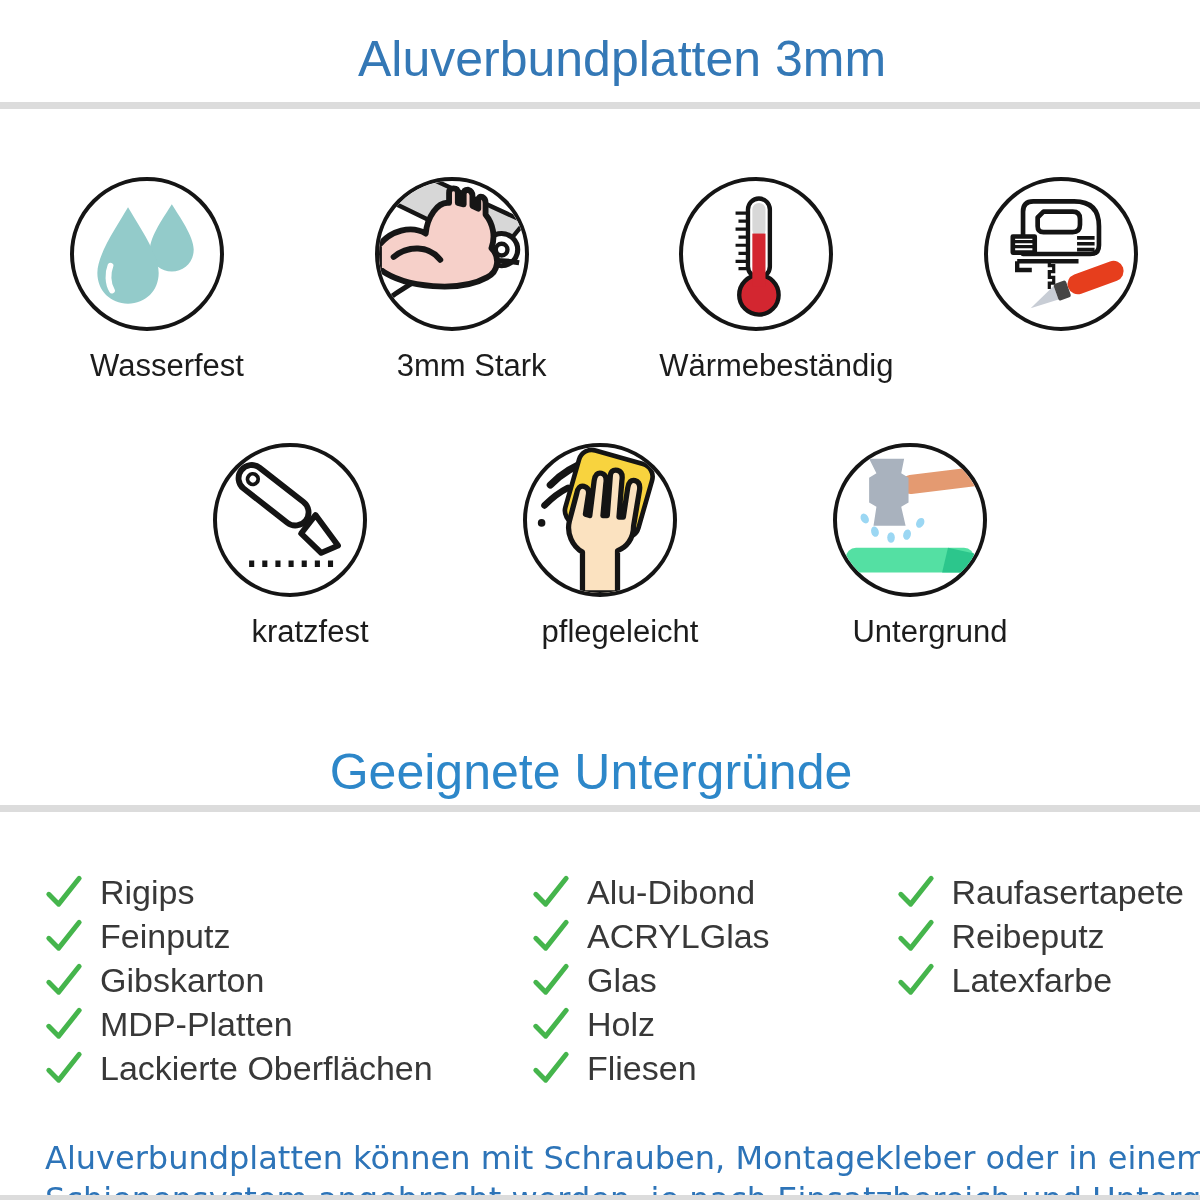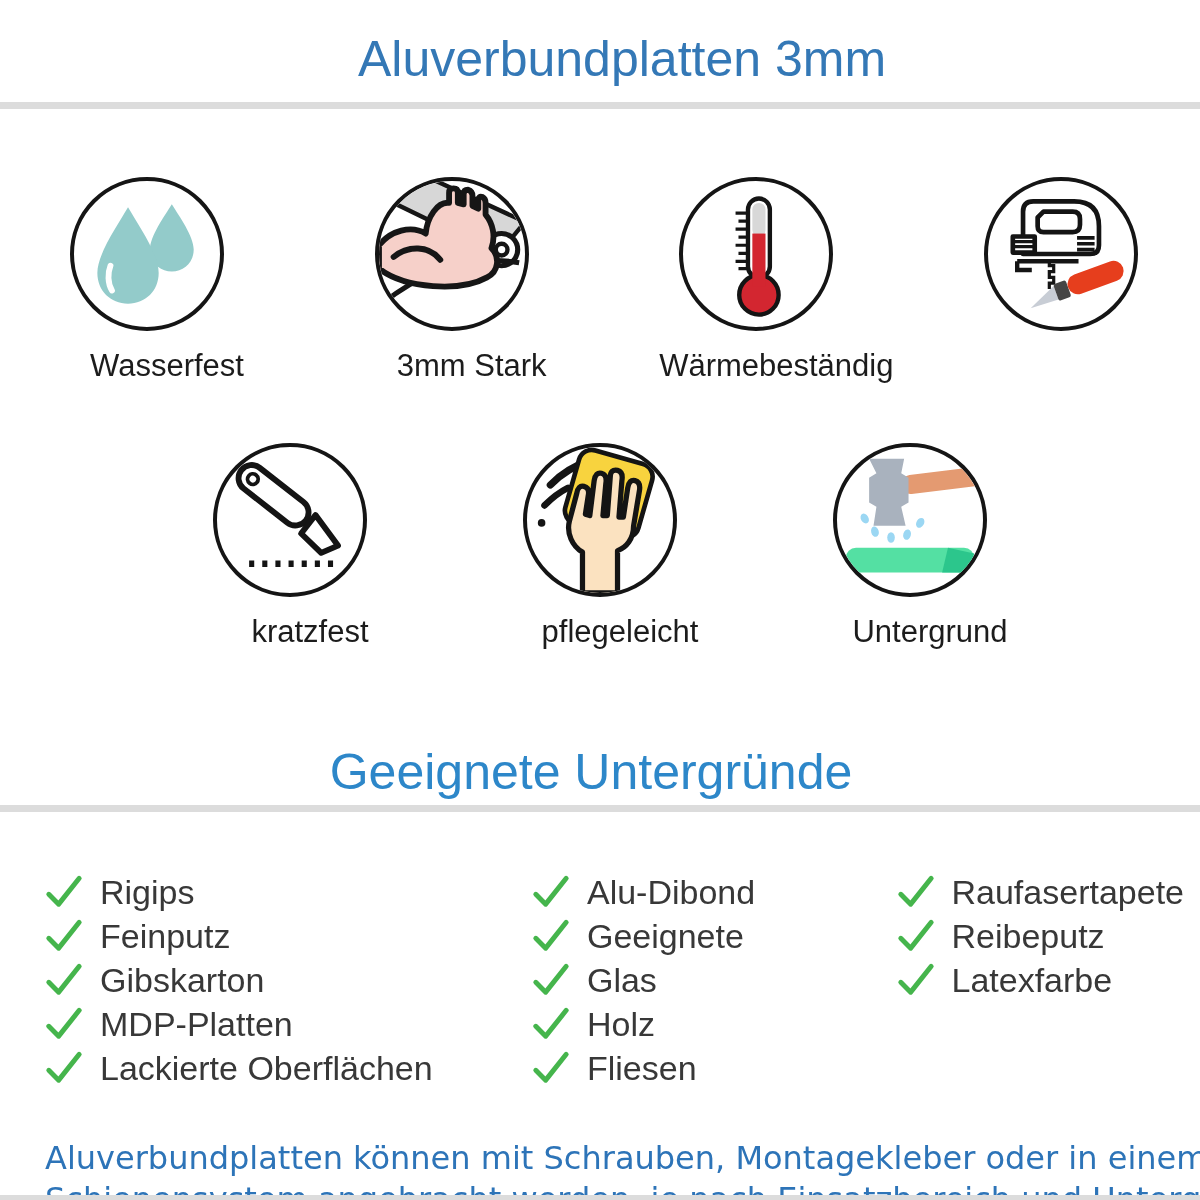--- a/index.html
+++ b/index.html
@@ -239,21 +239,21 @@
           </svg>
         </span>
         <span class="substrate-label">Alu-Dibond</span>
       </li>
     <li class="substrate">
         <span class="check">
           <svg viewBox="0 0 100 100">
             <path d="M10 56 L36 82 L90 14" stroke="#45b54c" stroke-width="13" fill="none" stroke-linecap="round" stroke-linejoin="round"></path>
           </svg>
         </span>
-        <span class="substrate-label">Geeignete</span>
+        <span class="substrate-label">ACRYLGlas</span>
       </li>
     <li class="substrate">
         <span class="check">
           <svg viewBox="0 0 100 100">
             <path d="M10 56 L36 82 L90 14" stroke="#45b54c" stroke-width="13" fill="none" stroke-linecap="round" stroke-linejoin="round"></path>
           </svg>
         </span>
         <span class="substrate-label">Glas</span>
       </li>
     <li class="substrate">

